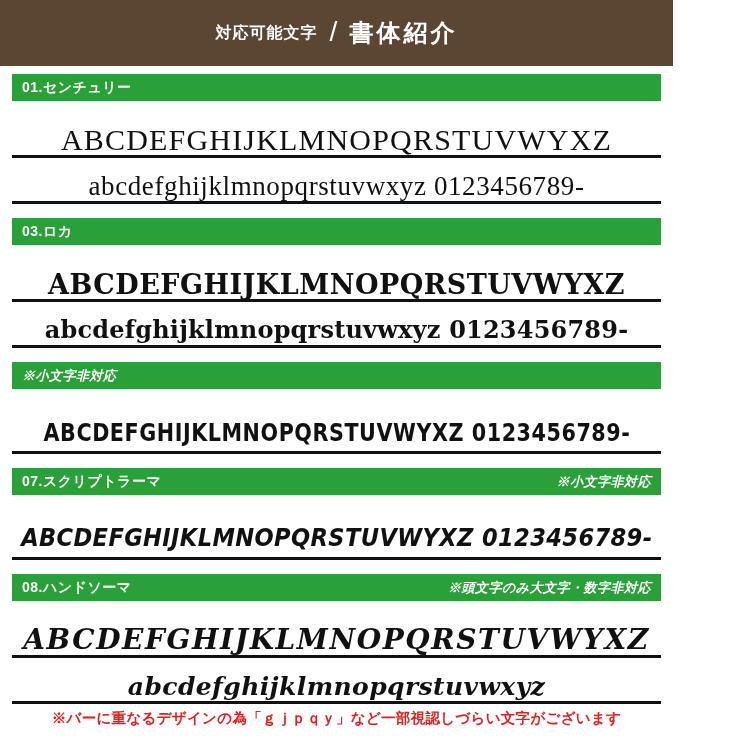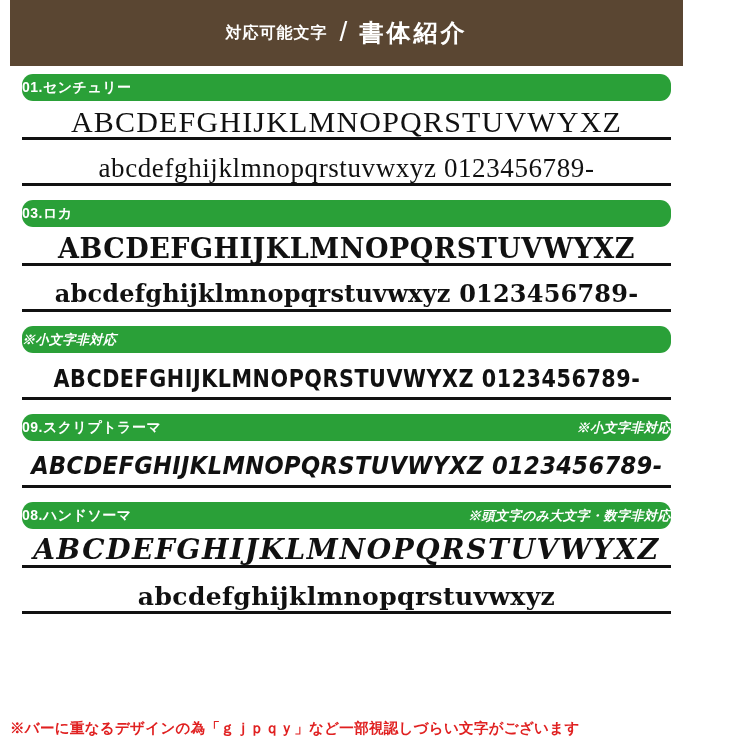--- a/index.html
+++ b/index.html
@@ -12,21 +12,20 @@
     background: #ffffff;
     font-family: "Liberation Sans", sans-serif;
     overflow: hidden;
   }
   .page {
     position: relative;
     width: 673px;
     height: 740px;
     background: #ffffff;
     box-sizing: border-box;
-    margin-left: 10px;
   }
 
   
   .header {
     position: relative;
     height: 66px;
     background: #5a4632;
     display: flex;
     align-items: center;
     justify-content: center;
@@ -62,38 +61,37 @@
     margin-bottom: 7px;
   }
 
   .band {
     background: #2aa038;
     color: #ffffff;
     height: 27px;
     display: flex;
     align-items: center;
     justify-content: space-between;
-    padding: 0 0;
+    padding: 0 10px;
     box-sizing: border-box;
-    border-radius: 11px;
   }
   .band-label {
     font-size: 14px;
     font-weight: bold;
     letter-spacing: 0.5px;
   }
   .band-note {
     font-size: 13px;
     font-weight: bold;
     letter-spacing: 0.5px;
     font-style: italic;
   }
 
   .sample-rows {
-    padding-top: 0;
+    padding-top: 18px;
   }
   .sample-row {
     position: relative;
     height: 46px;
     display: flex;
     align-items: center;
     justify-content: center;
     overflow: hidden;
   }
   .sample-row.tall {
@@ -159,31 +157,33 @@
   .f-handsoma-upper {
     font-family: "DejaVu Serif", serif;
     font-size: 28px;
     font-style: italic;
     font-weight: bold;
     letter-spacing: 1.6px;
   }
   .f-handsoma-lower {
     font-family: "DejaVu Serif", serif;
     font-size: 25px;
+    font-style: italic;
     font-weight: bold;
     letter-spacing: 0.4px;
     text-align: center;
   }
 
   
   .footer-note {
     position: absolute;
     left: 0;
     right: 0;
-    bottom: 2px;
+    bottom: 12px;
+    text-align: center;
     color: #e02020;
     font-size: 14.5px;
     font-weight: bold;
     letter-spacing: 0.3px;
   }
 </style>
 </head>
 <body>
 
 <div class="page">
@@ -232,21 +232,21 @@
       </div>
       <div class="sample-rows">
         <div class="sample-row tall">
           <span class="specimen f-prohibition">ABCDEFGHIJKLMNOPQRSTUVWYXZ 0123456789-</span>
         </div>
       </div>
     </div>
 
     <div class="font-block">
       <div class="band">
-        <span class="band-label">09.スクリプトラーマ</span>
+        <span class="band-label">07.スクリプトラーマ</span>
         <span class="band-note">※小文字非対応</span>
       </div>
       <div class="sample-rows">
         <div class="sample-row tall">
           <span class="specimen f-script-rama">ABCDEFGHIJKLMNOPQRSTUVWYXZ 0123456789-</span>
         </div>
       </div>
     </div>
 
     <div class="font-block">

